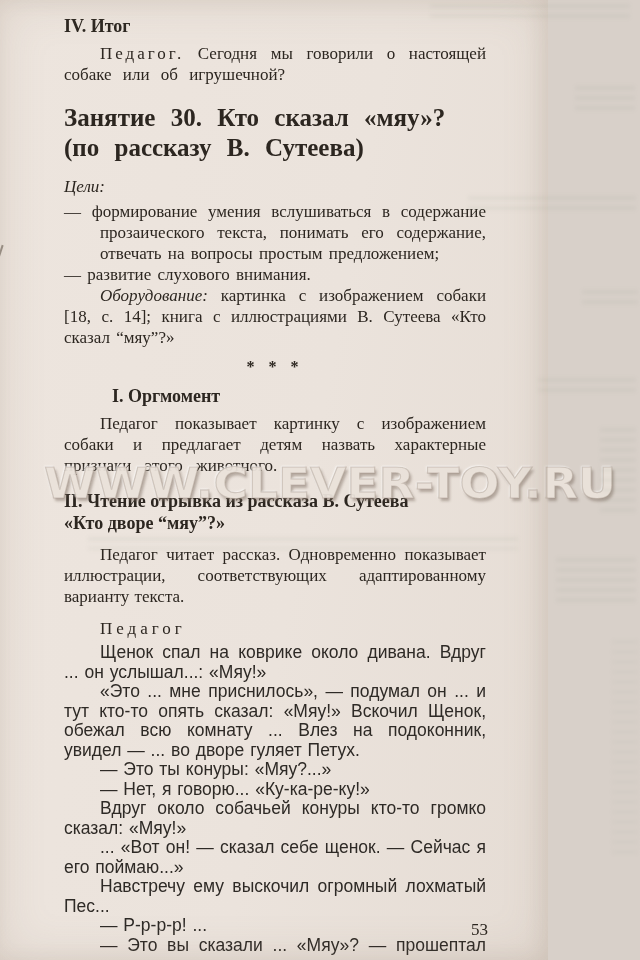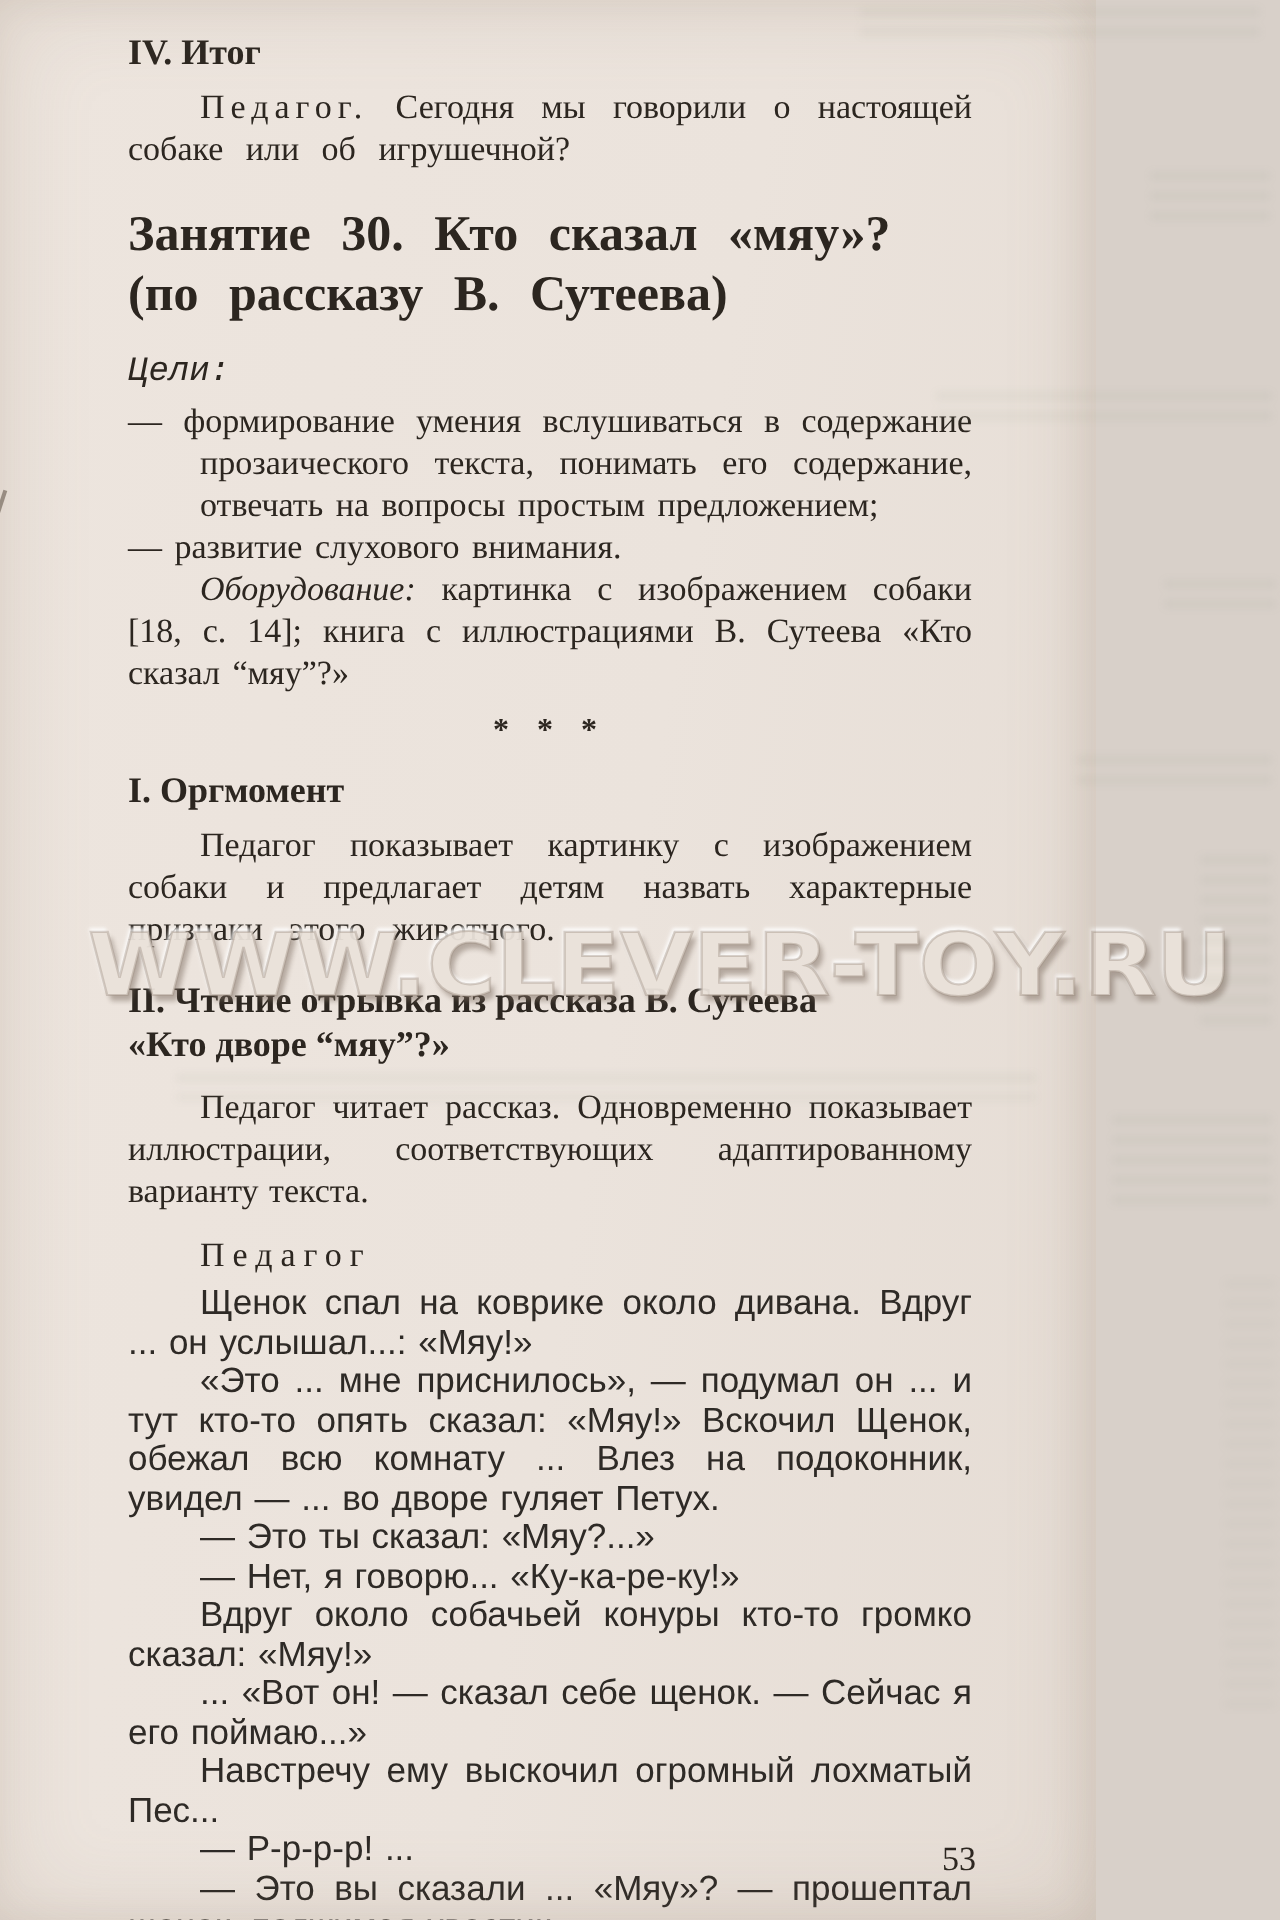--- a/index.html
+++ b/index.html
@@ -13,30 +13,30 @@
   .page::after{content:"";position:absolute;inset:0;pointer-events:none;
     box-shadow:inset 0 0 46px rgba(150,130,112,.20), inset -6px 0 18px rgba(140,120,105,.12);}
   .h-sec{font-size:18px;font-weight:bold;margin:4px 0 0 0;}
   .para{font-size:17px;line-height:21px;text-align:justify;margin:6px 0 0 0;
     text-indent:36px;word-spacing:2px;}
   .p-teacher{word-spacing:7px;}
   .p-children{margin-top:10px;}
   .spaced{letter-spacing:3px;}
   .title{font-size:25px;font-weight:bold;text-align:left;line-height:30px;
     margin:18px 0 0 0;word-spacing:9px;}
-  .celi{font-style:italic;font-size:17px;margin:14px 0 0 0;font-family:Liberation Mono, monospace;}
+  .celi{font-style:italic;font-size:17px;margin:14px 0 0 0;}
   .goal{font-size:17px;line-height:21px;text-align:justify;margin:0;
     padding-left:36px;text-indent:-36px;word-spacing:2px;}
   .goals{margin-top:4px;}
   .equip{font-size:17px;line-height:21px;text-align:justify;margin:0;
     text-indent:36px;word-spacing:2px;}
   .equip .lead{font-style:italic;}
   .stars{text-align:center;font-weight:bold;font-size:16px;letter-spacing:5px;
     margin:10px 0 0 0;}
-  .h-org{margin-top:10px;}
+  .h-org{margin-top:10px;margin-left:48px;}
   .p-org{word-spacing:9px;}
   .h-read{margin-top:14px;line-height:22px;}
   .h-read div{font-size:18px;font-weight:bold;}
   .p-read{margin-top:10px;word-spacing:1px;}
   .pedagog-label{font-size:17px;letter-spacing:4px;margin:12px 0 0 0;text-indent:36px;}
   .story{margin-top:4px;font-family:"Liberation Sans","DejaVu Sans",sans-serif;
     font-size:17.5px;line-height:19.5px;color:#2e2a26;}
   .story p{margin:0;text-indent:36px;text-align:justify;word-spacing:1px;}
   .watermark{
     position:absolute;left:44px;top:458px;width:570px;pointer-events:none;
@@ -90,21 +90,21 @@
     <div>«Кто дворе “мяу”?»</div>
   </div>
 
   <p class="para p-read">Педагог читает рассказ. Одновременно показывает иллюстрации, соответствующих адаптированному варианту текста.</p>
 
   <p class="pedagog-label">Педагог</p>
 
   <div class="story">
     <p>Щенок спал на коврике около дивана. Вдруг ... он услышал...: «Мяу!»</p>
     <p>«Это ... мне приснилось», — подумал он ... и тут кто-то опять сказал: «Мяу!» Вскочил Щенок, обежал всю комнату ... Влез на подоконник, увидел — ... во дворе гуляет Петух.</p>
-    <p>— Это ты сказал: «Мяу?...»</p>
+    <p>— Это ты конуры: «Мяу?...»</p>
     <p>— Нет, я говорю... «Ку-ка-ре-ку!»</p>
     <p>Вдруг около собачьей конуры кто-то громко сказал: «Мяу!»</p>
     <p>... «Вот он! — сказал себе щенок. — Сейчас я его поймаю...»</p>
     <p>Навстречу ему выскочил огромный лохматый Пес...</p>
     <p>— Р-р-р-р! ...</p>
     <p>— Это вы сказали ... «Мяу»? — прошептал щенок, поджимая хвостик.</p>
     <p>— Я?! Ты смеешься, Щенок...</p>
   </div>
 
   <div class="watermark">WWW.CLEVER-TOY.RU</div>

